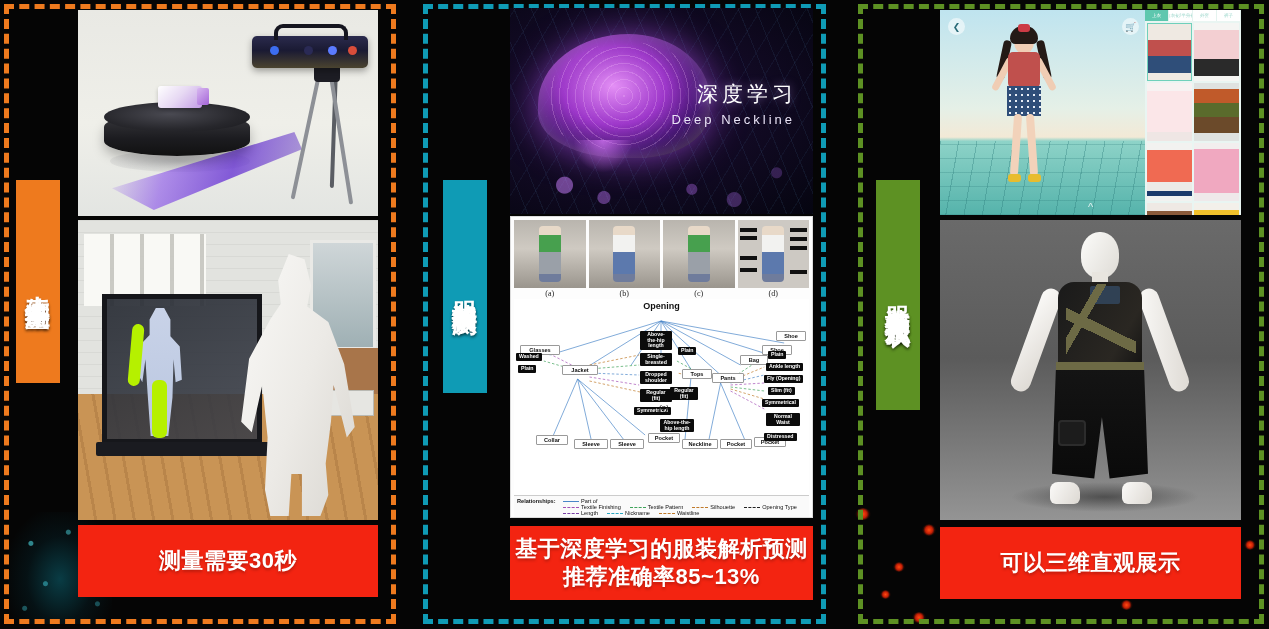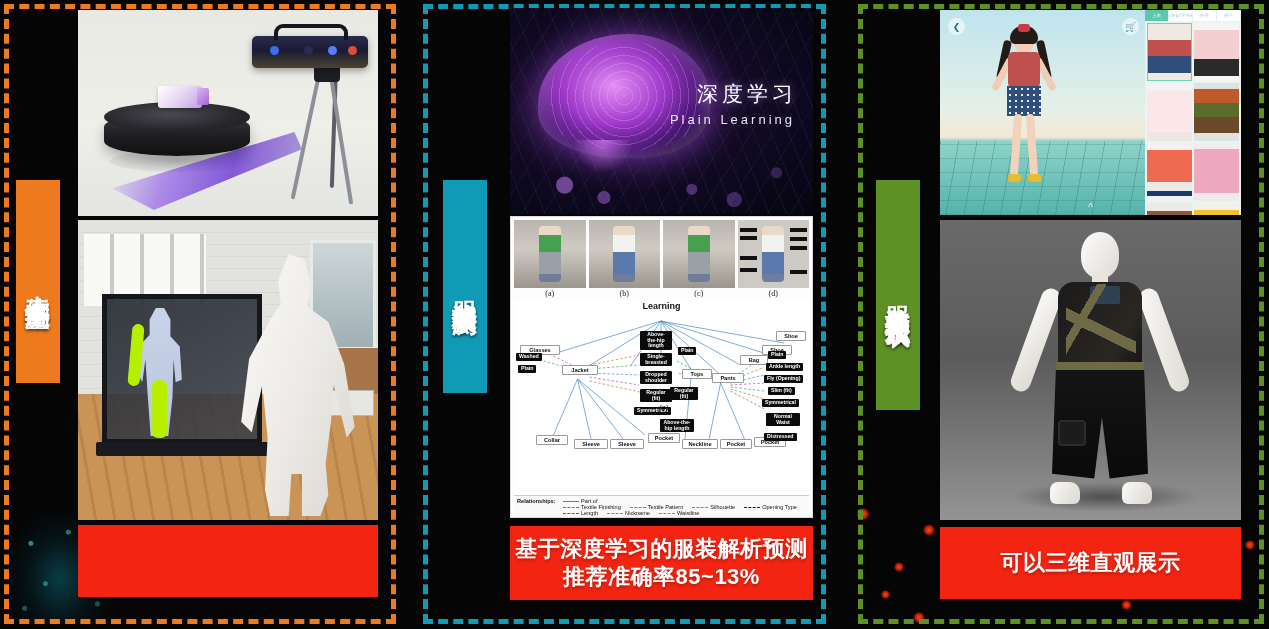--- a/index.html
+++ b/index.html
@@ -266,38 +266,39 @@
       <div class="screen"></div>
       <div class="silh"></div>
       <div class="limb arm"></div>
       <div class="limb leg"></div>
       <div class="screen-base"></div>
       <div class="mannequin"></div>
     </div>
   </div>
 
   <div class="caption c1">
+    <span>测量需要30秒</span>
   </div>
 
   <div class="panel p2">
     <div class="frame"></div>
   </div>
 
   <div class="side-tab tab2">
     <span>服装解析预测</span>
   </div>
 
   <div class="media m2">
     <div class="shot p2-brain">
       <div class="net"></div>
       <div class="dots"></div>
       <div class="brain"></div>
       <div class="stem"></div>
       <div class="cn">深度学习</div>
-      <div class="en">Plain Learning</div>
+      <div class="en">Deep Neckline</div>
     </div>
 
     <div class="shot p2-diag">
       <div class="strip">
         <div class="cell">
             <div class="ped" style="--top:#47a04e;--bot:#9aa0a8;"></div>
           </div>
         <div class="cell">
             <div class="ped" style="--top:#f2f2f0;--bot:#5c79ad;"></div>
           </div>
@@ -357,21 +358,21 @@
             <path d="M218,80 L252,58" stroke="#3fa35a"></path>
               <path d="M218,82 L252,68" stroke="#c07a2a"></path>
             <path d="M218,84 L252,76" stroke="#4a86c8"></path>
               <path d="M218,86 L252,84" stroke="#a44fb6"></path>
             <path d="M218,88 L252,92" stroke="#3fa35a"></path>
               <path d="M218,90 L252,100" stroke="#c07a2a"></path>
             <path d="M218,92 L252,110" stroke="#a44fb6"></path>
           </g>
         </svg>
 
-        <div class="ens">Learning</div>
+        <div class="ens">Opening</div>
 
         <div class="node" style="left:6px;top:46px;width:34px;">Glasses</div>
         <div class="node" style="left:48px;top:66px;width:30px;">Jacket</div>
         <div class="node" style="left:168px;top:70px;width:24px;">Tops</div>
         <div class="node" style="left:198px;top:74px;width:26px;">Pants</div>
         <div class="node" style="left:226px;top:56px;width:22px;">Bag</div>
         <div class="node" style="left:262px;top:32px;width:24px;">Shoe</div>
         <div class="node" style="left:248px;top:46px;width:24px;">Shoe</div>
         <div class="node" style="left:22px;top:136px;width:26px;">Collar</div>
         <div class="node" style="left:60px;top:140px;width:28px;">Sleeve</div>

